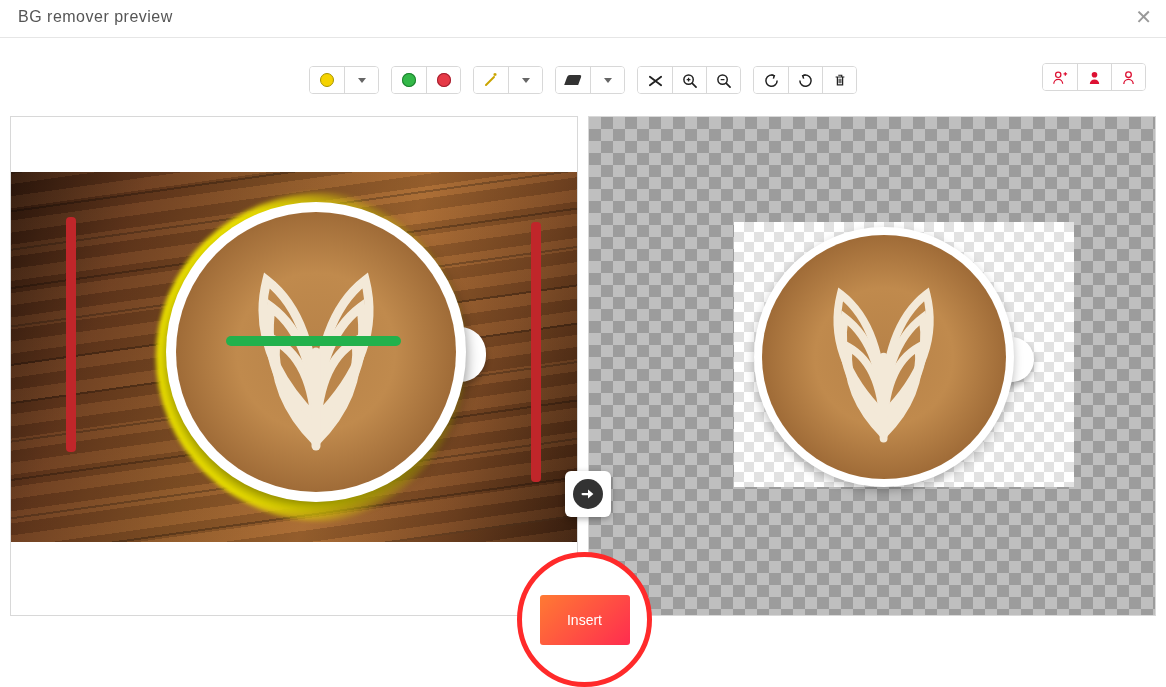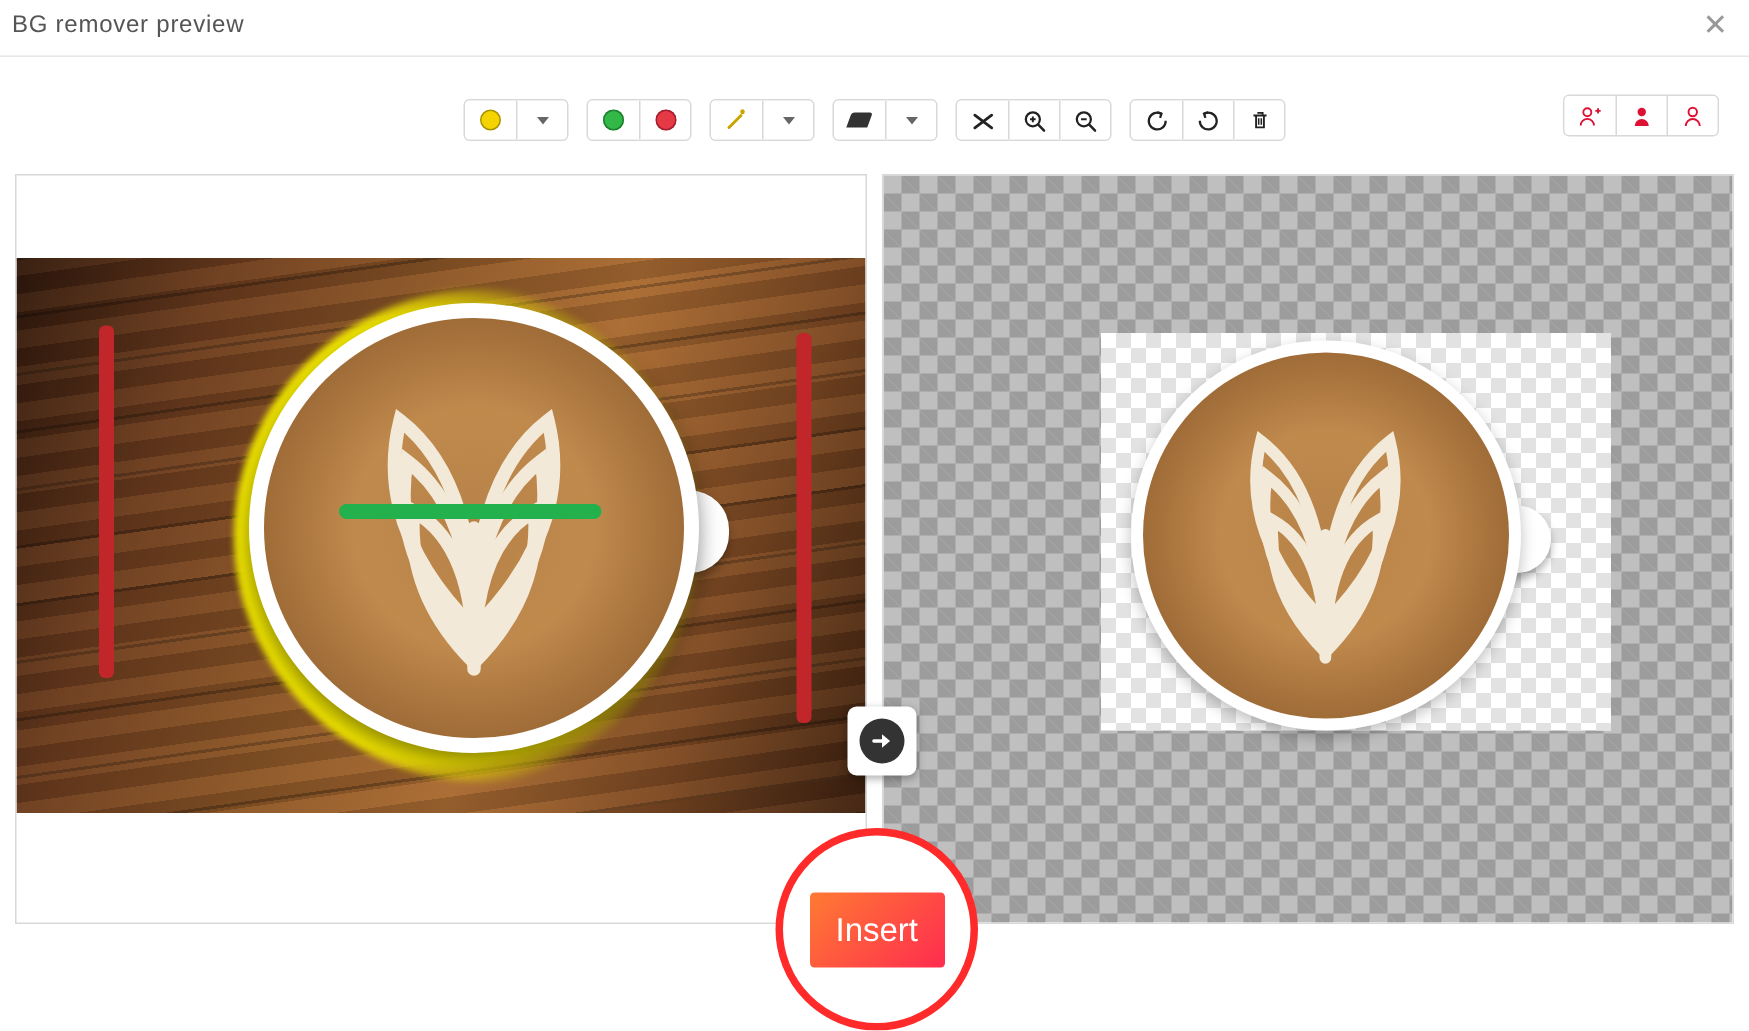--- a/index.html
+++ b/index.html
@@ -11,21 +11,21 @@
     height: 687px;
     overflow: hidden;
     position: relative;
   }
 
   
   .titlebar {
     display: flex;
     align-items: center;
     justify-content: space-between;
-    padding: 6px 14px 10px 8px;
+    padding: 6px 14px 10px 18px;
     border-bottom: 1px solid #e6e6e6;
     height: 38px;
   }
   .titlebar .title {
     font-size: 16px;
     color: #555;
     letter-spacing: 0.5px;
   }
   .titlebar .close {
     font-size: 20px;
@@ -237,21 +237,21 @@
     border-radius: 50%;
     background: #fff;
     display:flex; align-items:center; justify-content:center;
     z-index: 10;
   }
   .insert-btn {
     width: 90px; height: 50px;
     background: linear-gradient(135deg, #ff7a33 0%, #ff2c4f 100%);
     color:#fff;
     display:flex; align-items:center; justify-content:center;
-    font-size: 22px;
+    font-size: 14px;
     border-radius: 3px;
     cursor:pointer;
     font-weight:500;
   }
 </style>
 </head>
 <body>
 
 <div class="titlebar">
   <span class="title">BG remover preview</span>

